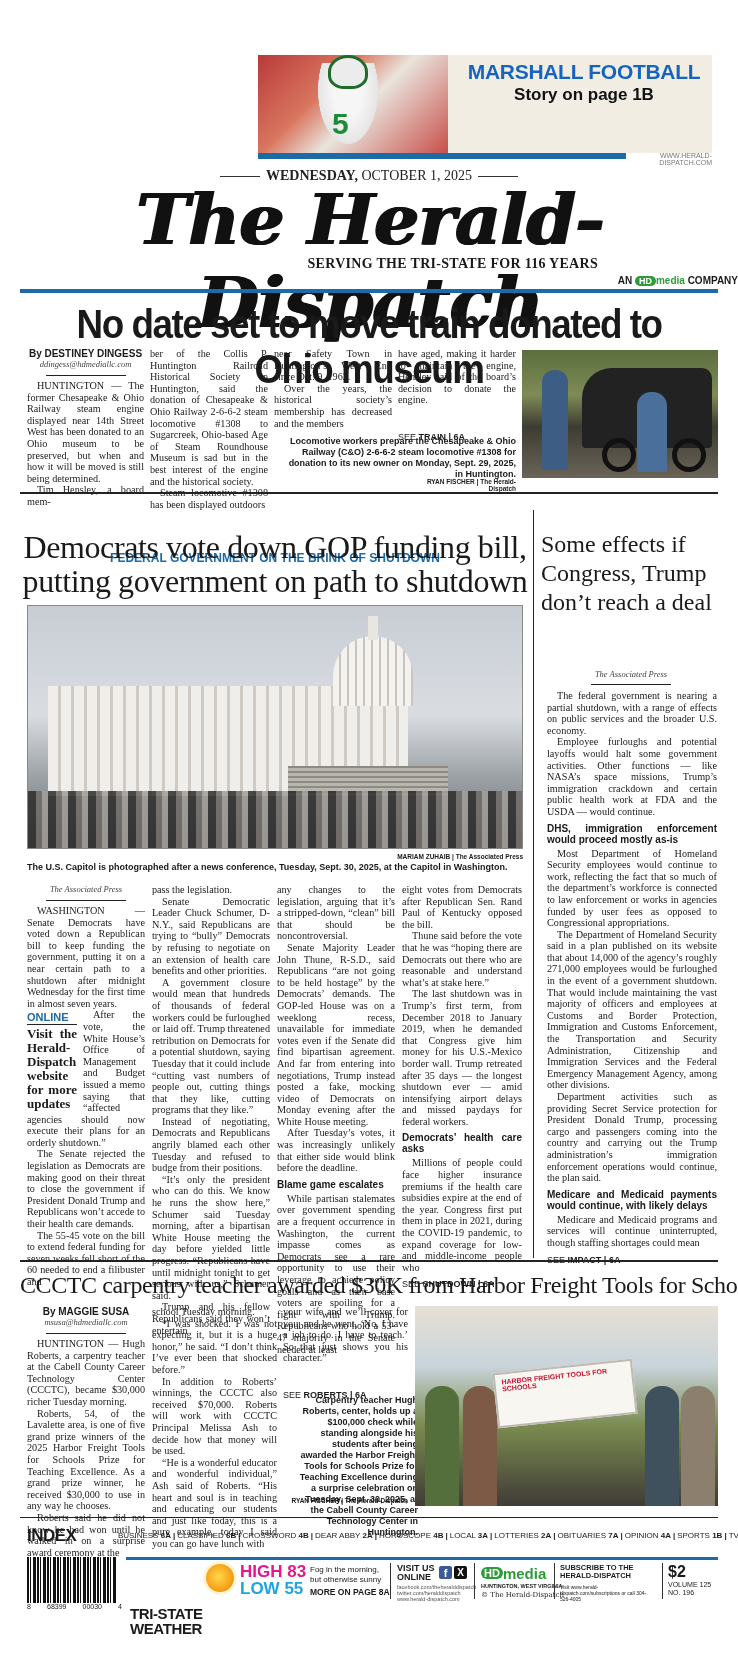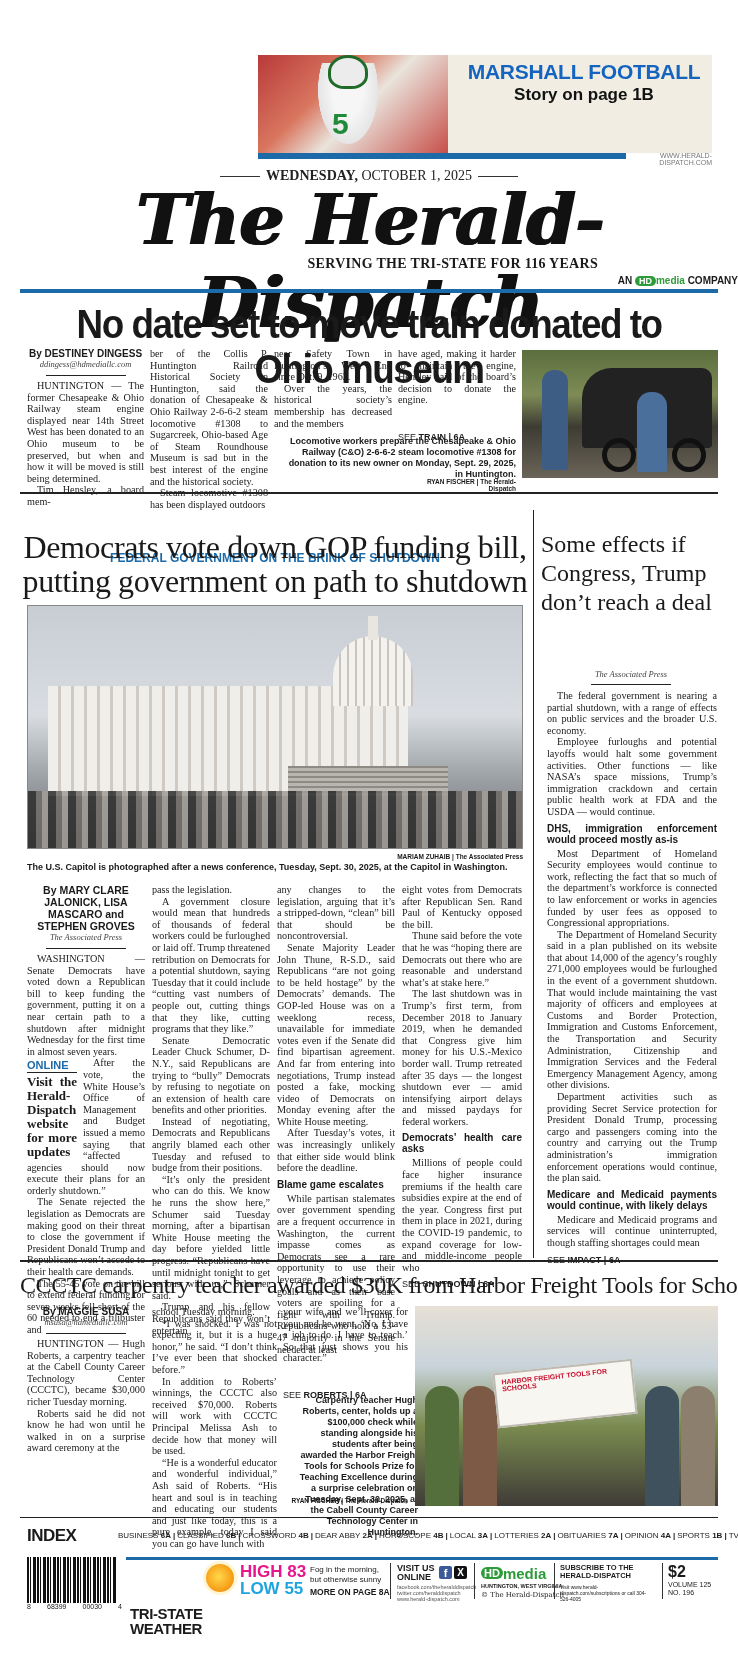--- a/index.html
+++ b/index.html
@@ -196,38 +196,37 @@
   <div class="bldg"></div>
   <div class="dome"></div>
   <div class="spire"></div>
   <div class="steps"></div>
   <div class="crowd"></div>
 </div>
 <div class="abs credit" id="cap-credit">MARIAM ZUHAIB | The Associated Press</div>
 <div class="abs cap" id="cap-cap">The U.S. Capitol is photographed after a news conference, Tuesday, Sept. 30, 2025, at the Capitol in Washington.</div>
 
 <div class="abs" id="sd-c1">
-  <div class="byline" style="font-size:10.5px;line-height:12px">By MARY CLARE JALONICK, LISA MASCARO and STEPHEN GROVES</div>
   <div class="email">The Associated Press</div>
   <div class="shortrule"></div>
   <div class="body">
     <p>WASHINGTON — Senate Democrats have voted down a Republican bill to keep funding the government, putting it on a near certain path to a shutdown after midnight Wednesday for the first time in almost seven years.</p>
     <div id="online-box">
       <div class="lbl">ONLINE</div>
       <div class="txt">Visit the Herald-Dispatch website for more updates</div>
     </div>
     <p>After the vote, the White House’s Office of Management and Budget issued a memo saying that “affected agencies should now execute their plans for an orderly shutdown.”</p>
     <p>The Senate rejected the legislation as Democrats are making good on their threat to close the government if President Donald Trump and Republicans won’t accede to their health care demands.</p>
     <p>The 55-45 vote on the bill to extend federal funding for seven weeks fell short of the 60 needed to end a filibuster and</p>
   </div>
 </div>
 <div class="abs body" id="sd-c2">
   <div>pass the legislation.</div>
+  <p>Senate Democratic Leader Chuck Schumer, D-N.Y., said Republicans are trying to “bully” Democrats by refusing to negotiate on an extension of health care benefits and other priorities.</p>
   <p>A government closure would mean that hundreds of thousands of federal workers could be furloughed or laid off. Trump threatened retribution on Democrats for a potential shutdown, saying Tuesday that it could include “cutting vast numbers of people out, cutting things that they like, cutting programs that they like.”</p>
-  <p>Senate Democratic Leader Chuck Schumer, D-N.Y., said Republicans are trying to “bully” Democrats by refusing to negotiate on an extension of health care benefits and other priorities.</p>
   <p>Instead of negotiating, Democrats and Republicans angrily blamed each other Tuesday and refused to budge from their positions.</p>
   <p>“It’s only the president who can do this. We know he runs the show here,” Schumer said Tuesday morning, after a bipartisan White House meeting the day before yielded little progress. “Republicans have until midnight tonight to get serious with us,” Schumer said.</p>
   <p>Trump and his fellow Republicans said they won’t entertain</p>
 </div>
 <div class="abs body" id="sd-c3">
   <div>any changes to the legislation, arguing that it’s a stripped-down, “clean” bill that should be noncontroversial.</div>
   <p>Senate Majority Leader John Thune, R-S.D., said Republicans “are not going to be held hostage” by the Democrats’ demands. The GOP-led House was on a weeklong recess, unavailable for immediate votes even if the Senate did find bipartisan agreement. And far from entering into negotiations, Trump instead posted a fake, mocking video of Democrats on Monday evening after the White House meeting.</p>
   <p>After Tuesday’s votes, it was increasingly unlikely that either side would blink before the deadline.</p>
   <div class="subhead">Blame game escalates</div>
   <p>While partisan stalemates over government spending are a frequent occurrence in Washington, the current impasse comes as Democrats see a rare opportunity to use their leverage to achieve policy goals and as their base voters are spoiling for a fight with Trump. Republicans who hold a 53-47 majority in the Senate needed at least</p>
@@ -264,20 +263,21 @@
 
 <div class="abs" id="sep2"></div>
 
 <div class="abs" id="cc-head">CCCTC carpentry teacher awarded $30K from Harbor Freight Tools for Schools</div>
 <div class="abs" id="cc-c1">
   <div class="byline">By MAGGIE SUSA</div>
   <div class="email">msusa@hdmediallc.com</div>
   <div class="shortrule"></div>
   <div class="body">
     <p>HUNTINGTON — Hugh Roberts, a carpentry teacher at the Cabell County Career Technology Center (CCCTC), became $30,000 richer Tuesday morning.</p>
+    <p>Roberts, 54, of the Lavalette area, is one of five grand prize winners of the 2025 Harbor Freight Tools for Schools Prize for Teaching Excellence. As a grand prize winner, he received $30,000 to use in any way he chooses.</p>
     <p>Roberts said he did not know he had won until he walked in on a surprise award ceremony at the</p>
   </div>
 </div>
 <div class="abs body" id="cc-c2">
   <div>school Tuesday morning.</div>
   <p>“I was shocked. I was not expecting it, but it is a huge honor,” he said. “I don’t think I’ve ever been that shocked before.”</p>
   <p>In addition to Roberts’ winnings, the CCCTC also received $70,000. Roberts will work with CCCTC Principal Melissa Ash to decide how that money will be used.</p>
   <p>“He is a wonderful educator and wonderful individual,” Ash said of Roberts. “His heart and soul is in teaching and educating our students and just like today, this is a pure example, today I said you can go have lunch with</p>
 </div>
 <div class="abs" id="cc-c3">

